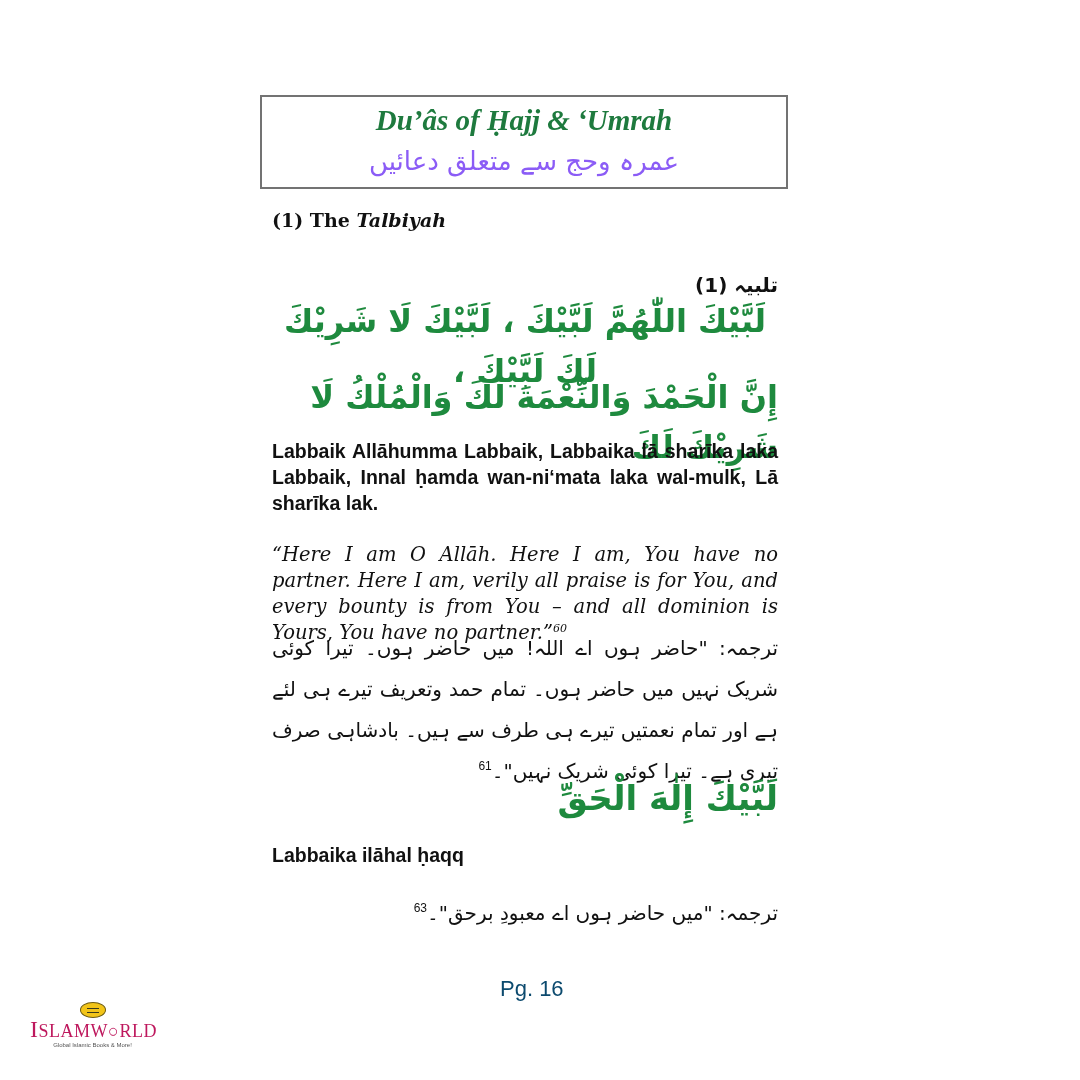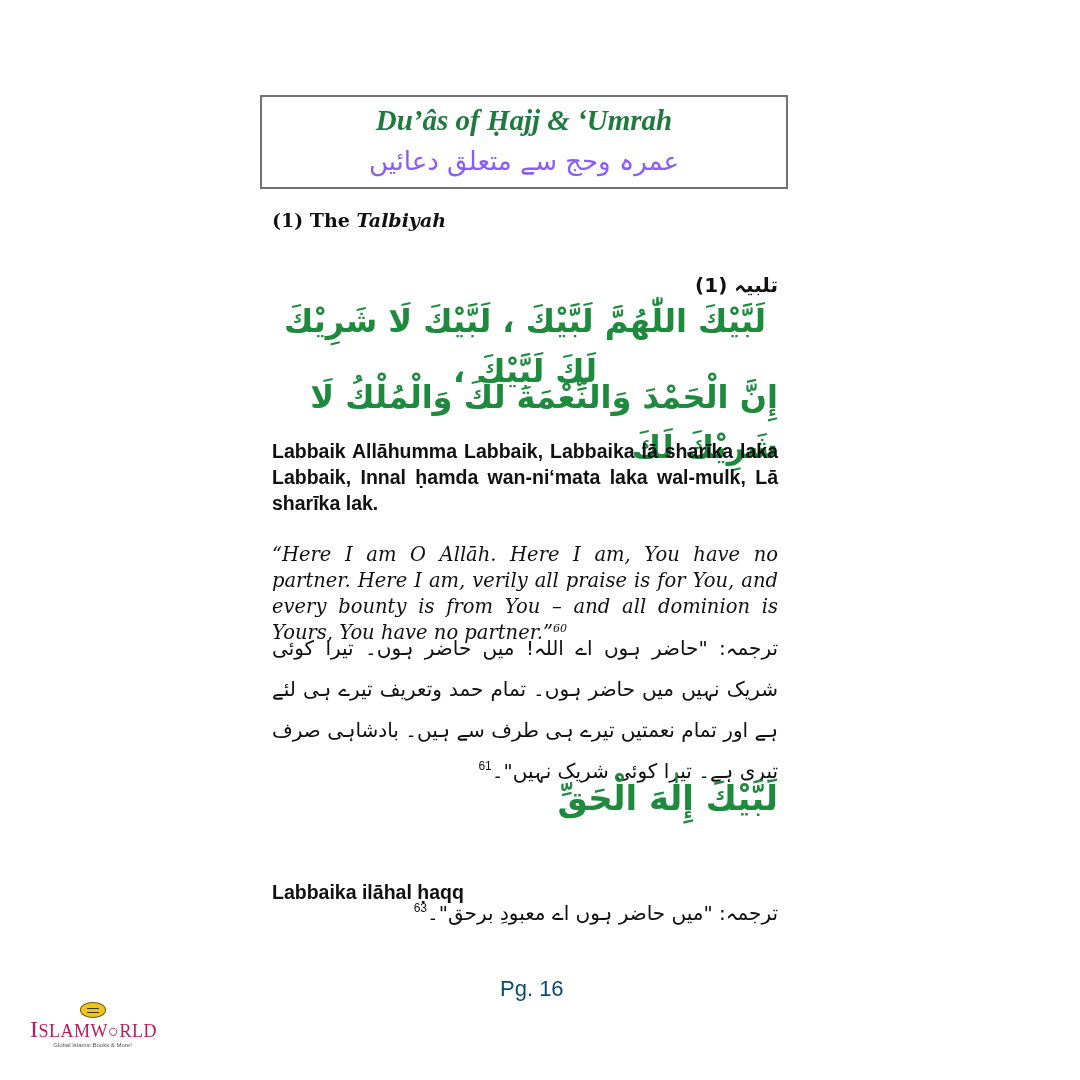--- a/index.html
+++ b/index.html
@@ -230,21 +230,21 @@
   <div class="arabic arabic-line-2">إِنَّ الْحَمْدَ وَالنِّعْمَةَ لَكَ وَالْمُلْكُ لَا شَرِيْكَ لَكَ</div>
 
   <div class="translit" style="top:438px;">Labbaik Allāhumma Labbaik, Labbaika lā sharīka laka Labbaik, Innal ḥamda wan-ni‘mata laka wal-mulk, Lā sharīka lak.</div>
 
   <div class="translation" style="top:542px;"><span>“Here I am O Allāh. Here I am, You have no partner. Here I am, verily all praise is for You, and every bounty is from You – and all dominion is Yours, You have no partner.”</span><span class="sup">60</span></div>
 
   <div class="urdu" style="top:628px;"><span>ترجمہ: "حاضر ہوں اے اللہ! میں حاضر ہوں۔ تیرا کوئی شریک نہیں میں حاضر ہوں۔ تمام حمد وتعریف تیرے ہی لئے ہے اور تمام نعمتیں تیرے ہی طرف سے ہیں۔ بادشاہی صرف تیری ہے۔ تیرا کوئی شریک نہیں"۔</span><span class="sup-ltr">61</span></div>
 
   <div class="arabic arabic-short">لَبَّيْكَ إِلٰهَ الْحَقِّ</div>
 
-  <div class="translit" style="top:842px;margin-top:37px;">Labbaika ilāhal ḥaqq</div>
+  <div class="translit" style="top:842px;">Labbaika ilāhal ḥaqq</div>
 
 
   <div class="urdu" style="top:893px;"><span>ترجمہ: "میں حاضر ہوں اے معبودِ برحق"۔</span><span class="sup-ltr">63</span></div>
 
 </div>
 
 <div class="page-number">Pg. 16</div>
 
 <div class="logo">
   <div class="logo-emblem"></div>

